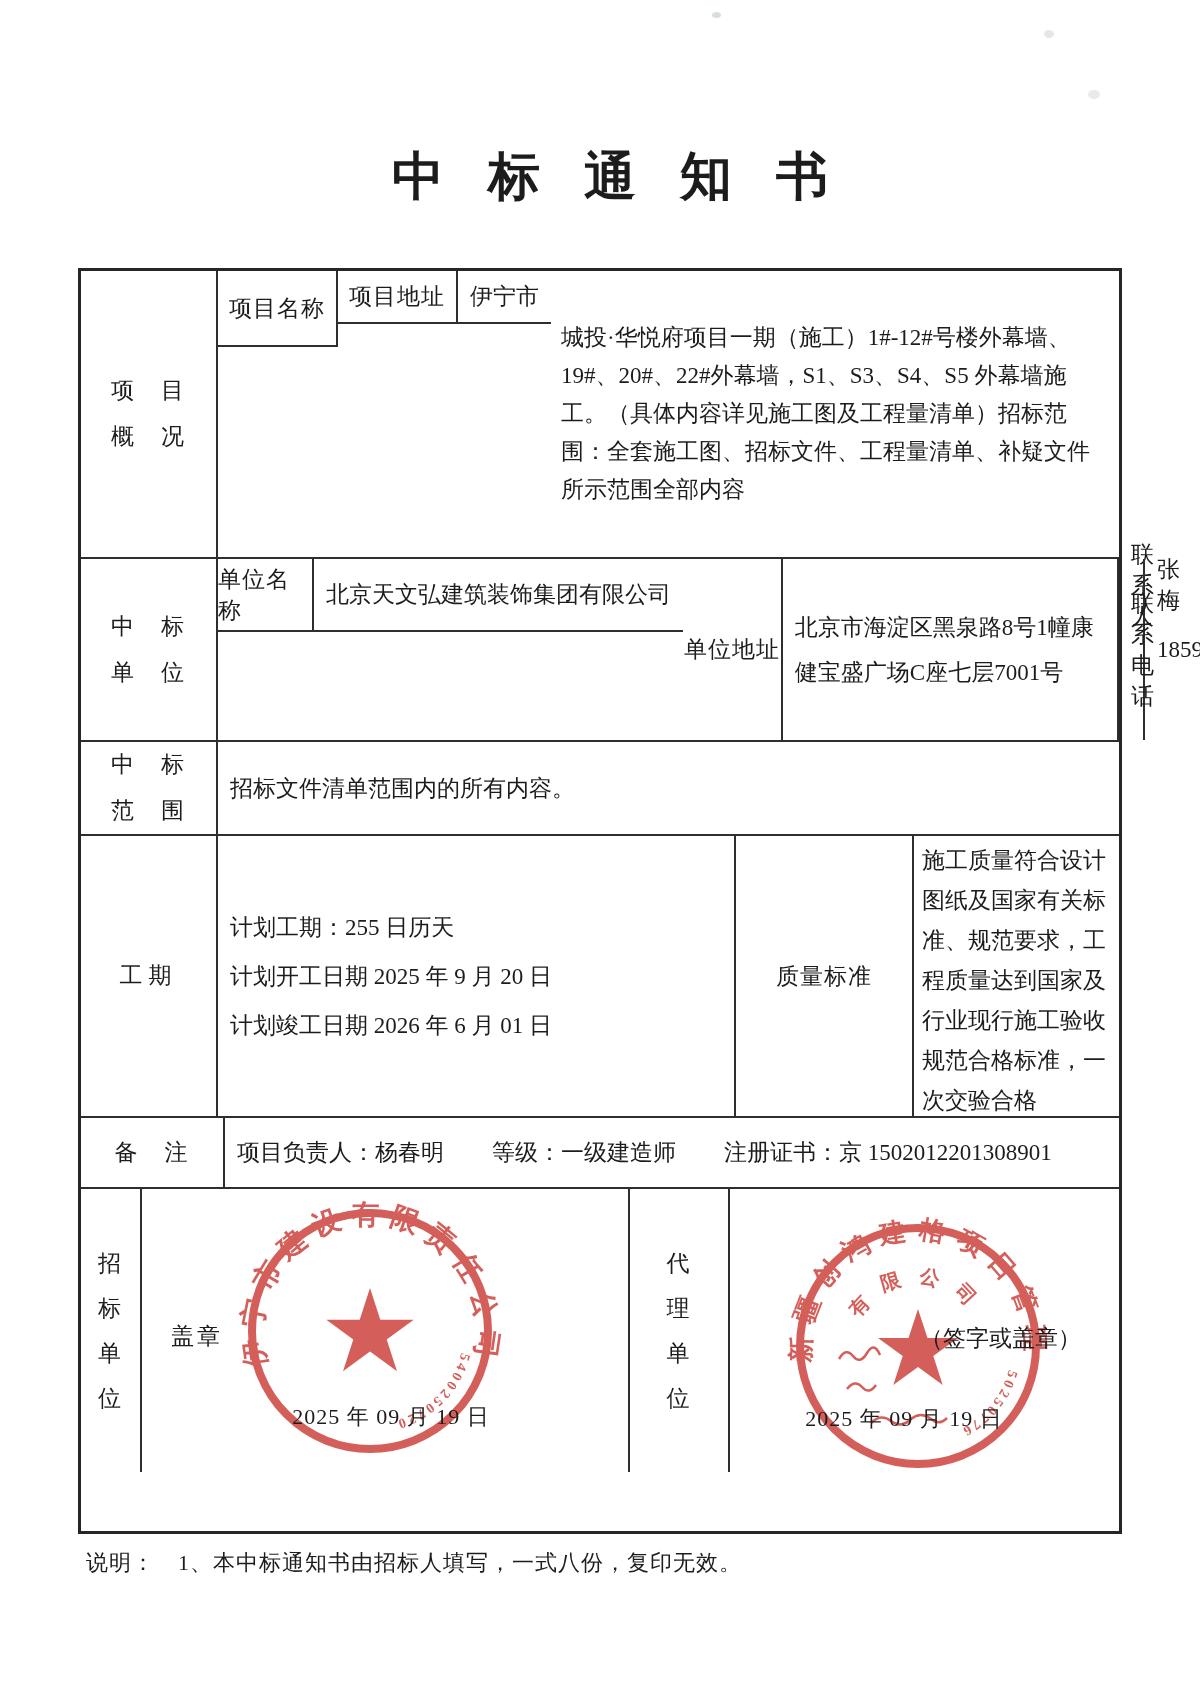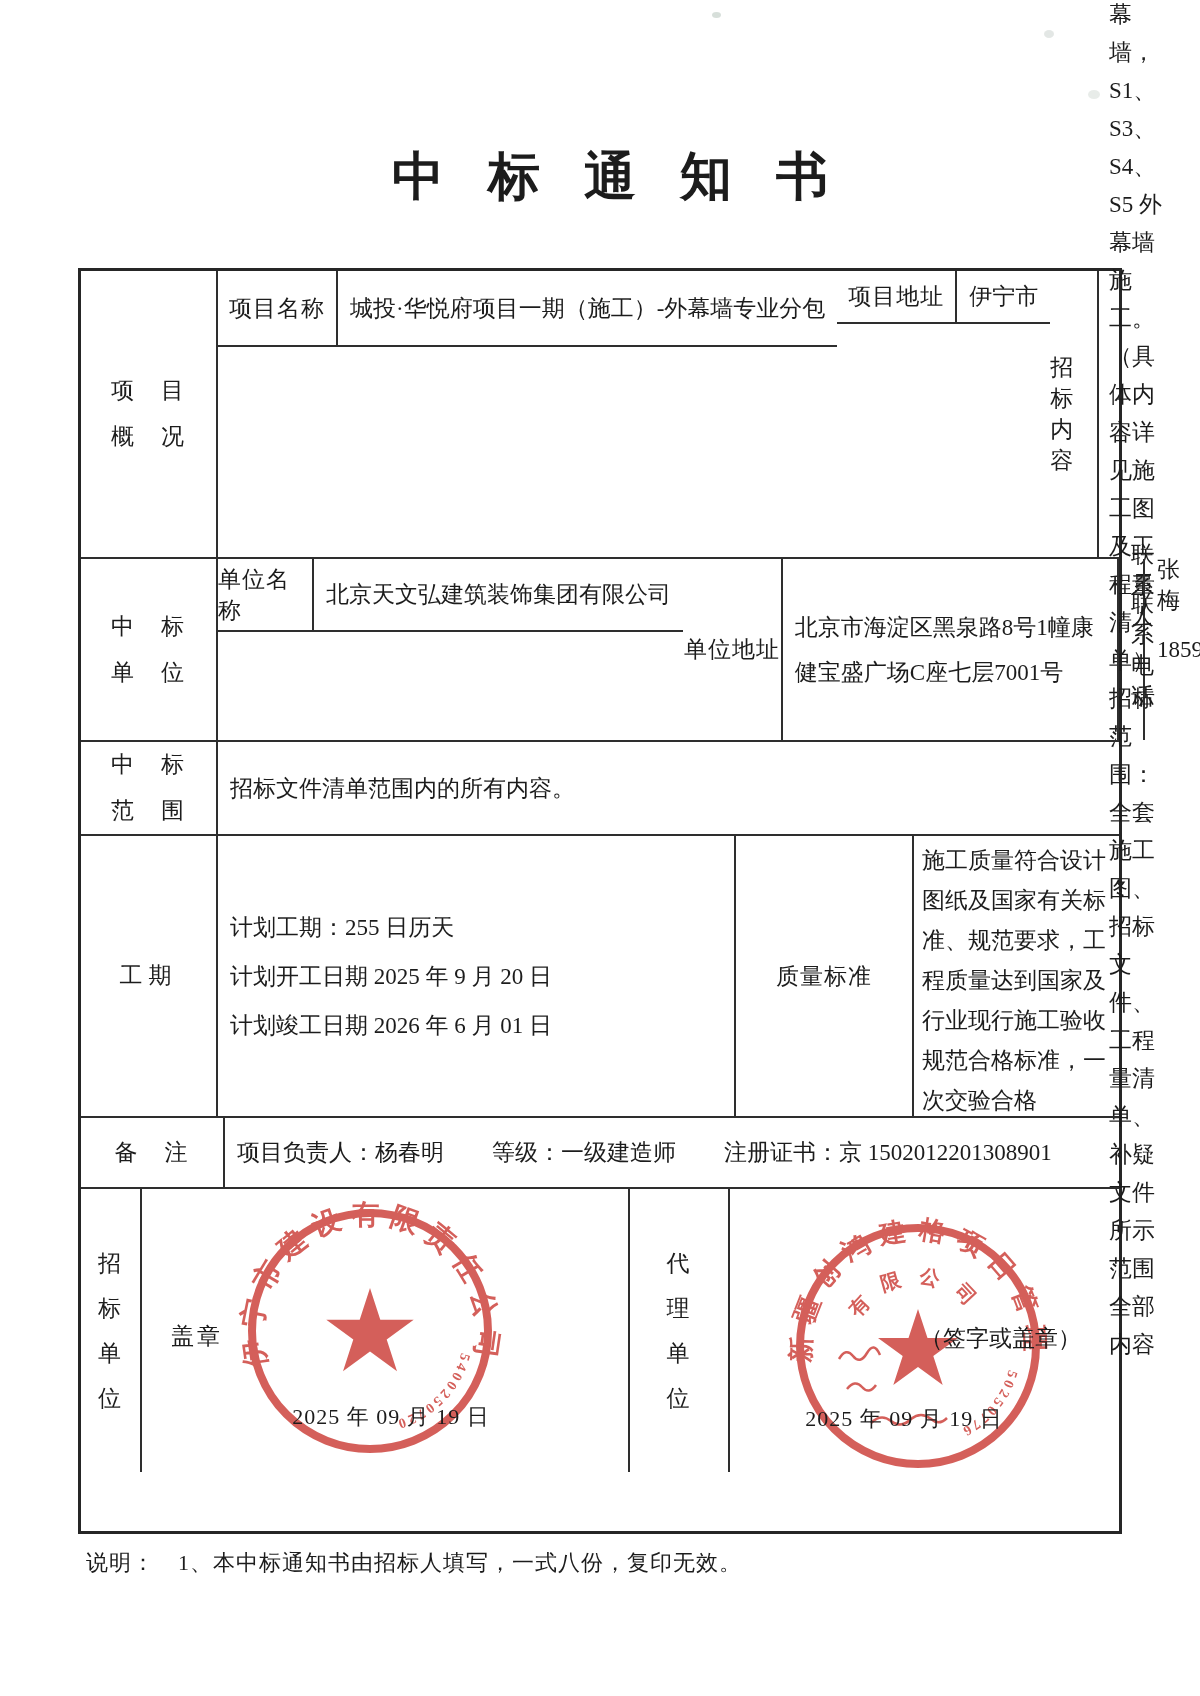--- a/index.html
+++ b/index.html
@@ -54,28 +54,26 @@
 
 
   <div class="tbl">
 
     <div class="row bb" style="height:288px">
       <div class="c hd br" style="width:137px">项　目
 概　况</div>
       <div class="stack">
         <div class="subrow bb" style="height:76px">
           <div class="c lab br" style="width:120px">项目名称</div>
-          <div class="c val" style="flex:1">城投·华悦府项目一期（施工）-外幕墙专业分包</div>
         </div>
         <div class="subrow bb" style="height:53px">
           <div class="c lab br" style="width:120px">项目地址</div>
           <div class="c val" style="flex:1">伊宁市</div>
         </div>
         <div class="subrow" style="flex:1">
-          <div class="c lab br" style="width:120px">招标内容</div>
           <div class="c val" style="flex:1;line-height:38px;padding:6px 10px">城投·华悦府项目一期（施工）1#-12#号楼外幕墙、19#、20#、22#外幕墙，S1、S3、S4、S5 外幕墙施工。（具体内容详见施工图及工程量清单）招标范围：全套施工图、招标文件、工程量清单、补疑文件所示范围全部内容</div>
         </div>
       </div>
     </div>
 
     <div class="row bb" style="height:183px">
       <div class="c hd br" style="width:137px">中　标
 单　位</div>
       <div class="stack">
         <div class="subrow bb" style="height:73px">

